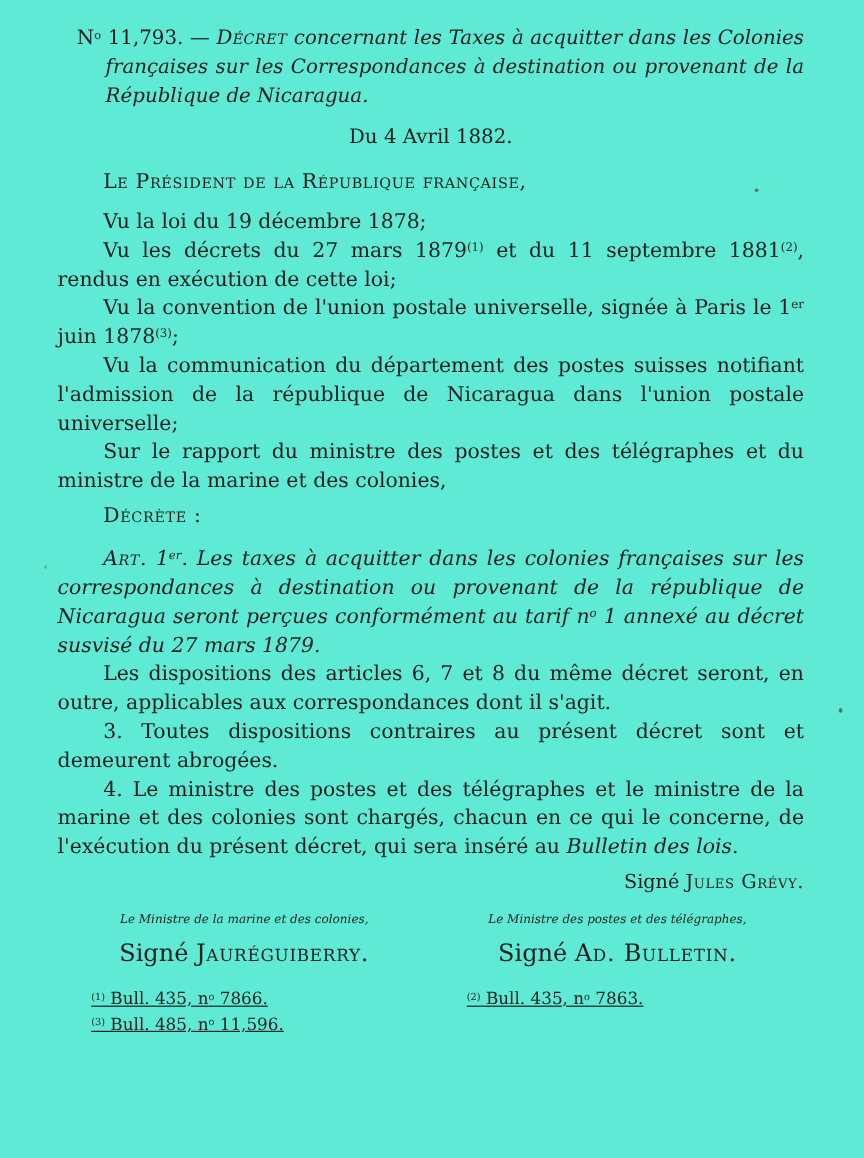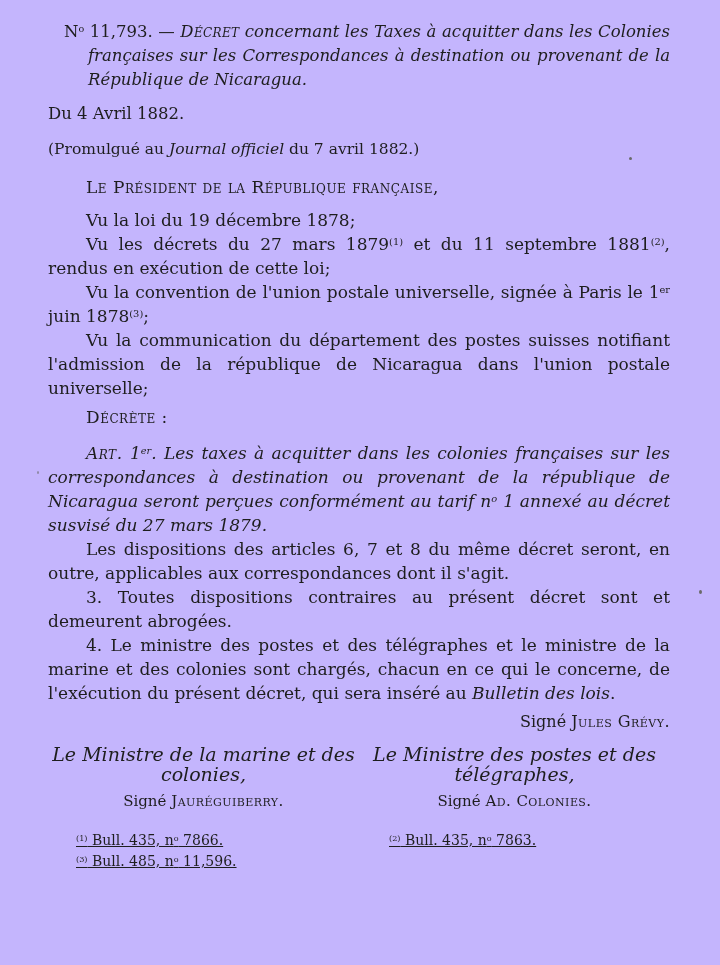--- a/index.html
+++ b/index.html
@@ -1,20 +1,20 @@
 <!DOCTYPE html>
 <html><head>
 <meta charset="utf-8">
 <style>
   html,body{margin:0;padding:0;background:#e8e8e8;}
   .page{
     position:relative;
     width:720px;height:965px;
     margin:0 auto;
-    background:#c4b5fd;
+    background:#5eead4;
     color:#1e1e1e;
     font-family:"DejaVu Serif","Liberation Serif",serif;
     box-sizing:border-box;
     padding:20px 50px 0 48px;
     overflow:hidden;
     -webkit-font-smoothing:antialiased;
   }
   .para{
     margin:0;
     font-size:17px;
@@ -23,21 +23,21 @@
     text-indent:38px;
   }
   .heading{
     font-size:16.5px;
     line-height:24px;
     text-align:justify;
     padding-left:40px;
     text-indent:-24px;
     margin:0;
   }
-  .center{text-align:left;text-indent:0;}
+  .center{text-align:center;text-indent:0;}
   .dateline{margin-top:10px;font-size:16.5px;line-height:23px;}
   .promulg{margin-top:13px;font-size:15.5px;line-height:22px;}
   .opening{margin-top:15px;letter-spacing:0.02em;}
   .first-recital{margin-top:9px;}
   .decrete{margin-top:5px;}
   .art1{margin-top:12px;font-style:italic;}
   .closing{margin-top:3px;text-indent:38px;}
   .president-sig{
     margin-top:5px;
     font-size:16px;
@@ -50,26 +50,26 @@
   .ministers{
     display:flex;
     margin-top:10px;
   }
   .minister-col{
     width:50%;
     text-align:center;
   }
   .minister-title{
     font-style:italic;
-    font-size:19px;
+    font-size:10px;
     line-height:20px;
     margin:0;
   }
   .minister-sig{
-    font-size:15px;
+    font-size:20px;
     line-height:20px;
     margin:7px 0 0 0;
   }
   .footnotes{
     display:flex;
     margin-top:19px;
     font-size:14px;
     line-height:21px;
   }
   .fn-col{width:50%;}
@@ -96,47 +96,47 @@
 </style>
 </head>
 <body>
 
 <div class="page">
 
   <p class="heading"><span>N</span><sup>o</sup><span> 11,793. — </span><span class="r-isc">Décret</span><span class="r-i"> concernant les Taxes à acquitter dans les Colonies françaises sur les Correspondances à destination ou provenant de la République de Nicaragua.</span></p>
 
   <p class="para center dateline">Du 4 Avril 1882.</p>
 
-  <p class="para center promulg"><span>(Promulgué au </span><span class="r-i">Journal officiel</span><span> du 7 avril 1882.)</span></p>
 
   <p class="para opening"><span class="r-sc">Le Président de la République française,</span></p>
 
   <p class="para first-recital"><span>Vu la loi du 19 décembre 1878;</span></p>
   <p class="para"><span>Vu les décrets du 27 mars 1879</span><sup>(1)</sup><span> et du 11 septembre 1881</span><sup>(2)</sup><span>, rendus en exécution de cette loi;</span></p>
   <p class="para"><span>Vu la convention de l'union postale universelle, signée à Paris le 1</span><sup>er</sup><span> juin 1878</span><sup>(3)</sup><span>;</span></p>
   <p class="para"><span>Vu la communication du département des postes suisses notifiant l'admission de la république de Nicaragua dans l'union postale universelle;</span></p>
+  <p class="para"><span>Sur le rapport du ministre des postes et des télégraphes et du ministre de la marine et des colonies,</span></p>
 
   <p class="para decrete"><span class="r-sc">Décrète :</span></p>
 
   <p class="para art1"><span class="r-sc">Art.</span><span> 1</span><sup>er</sup><span>. Les taxes à acquitter dans les colonies françaises sur les correspondances à destination ou provenant de la république de Nicaragua seront perçues conformément au tarif n</span><sup>o</sup><span> 1 annexé au décret susvisé du 27 mars 1879.</span></p>
   <p class="para"><span>Les dispositions des articles 6, 7 et 8 du même décret seront, en outre, applicables aux correspondances dont il s'agit.</span></p>
   <p class="para"><span>3. Toutes dispositions contraires au présent décret sont et demeurent abrogées.</span></p>
   <p class="para"><span>4. Le ministre des postes et des télégraphes et le ministre de la marine et des colonies sont chargés, chacun en ce qui le concerne, de l'exécution du présent décret, qui sera inséré au </span><span class="r-i">Bulletin des lois</span><span>.</span></p>
 
 
   <p class="para president-sig"><span>Signé </span><span class="r-sc">Jules Grévy.</span></p>
 
   <div class="ministers">
     <div class="minister-col">
       <p class="minister-title">Le Ministre de la marine et des colonies,</p>
       <p class="minister-sig"><span>Signé </span><span class="r-sc">Jauréguiberry.</span></p>
     </div>
     <div class="minister-col">
       <p class="minister-title">Le Ministre des postes et des télégraphes,</p>
-      <p class="minister-sig"><span>Signé </span><span class="r-sc">Ad. Colonies.</span></p>
+      <p class="minister-sig"><span>Signé </span><span class="r-sc">Ad. Bulletin.</span></p>
     </div>
   </div>
 
   <div class="footnotes">
     <div class="fn-col left">
       <p class="fn-line"><sup>(1)</sup><span> Bull. 435, n</span><sup>o</sup><span> 7866.</span></p>
       <p class="fn-line"><sup>(3)</sup><span> Bull. 485, n</span><sup>o</sup><span> 11,596.</span></p>
     </div>
     <div class="fn-col right">
       <p class="fn-line"><sup>(2)</sup><span> Bull. 435, n</span><sup>o</sup><span> 7863.</span></p>

